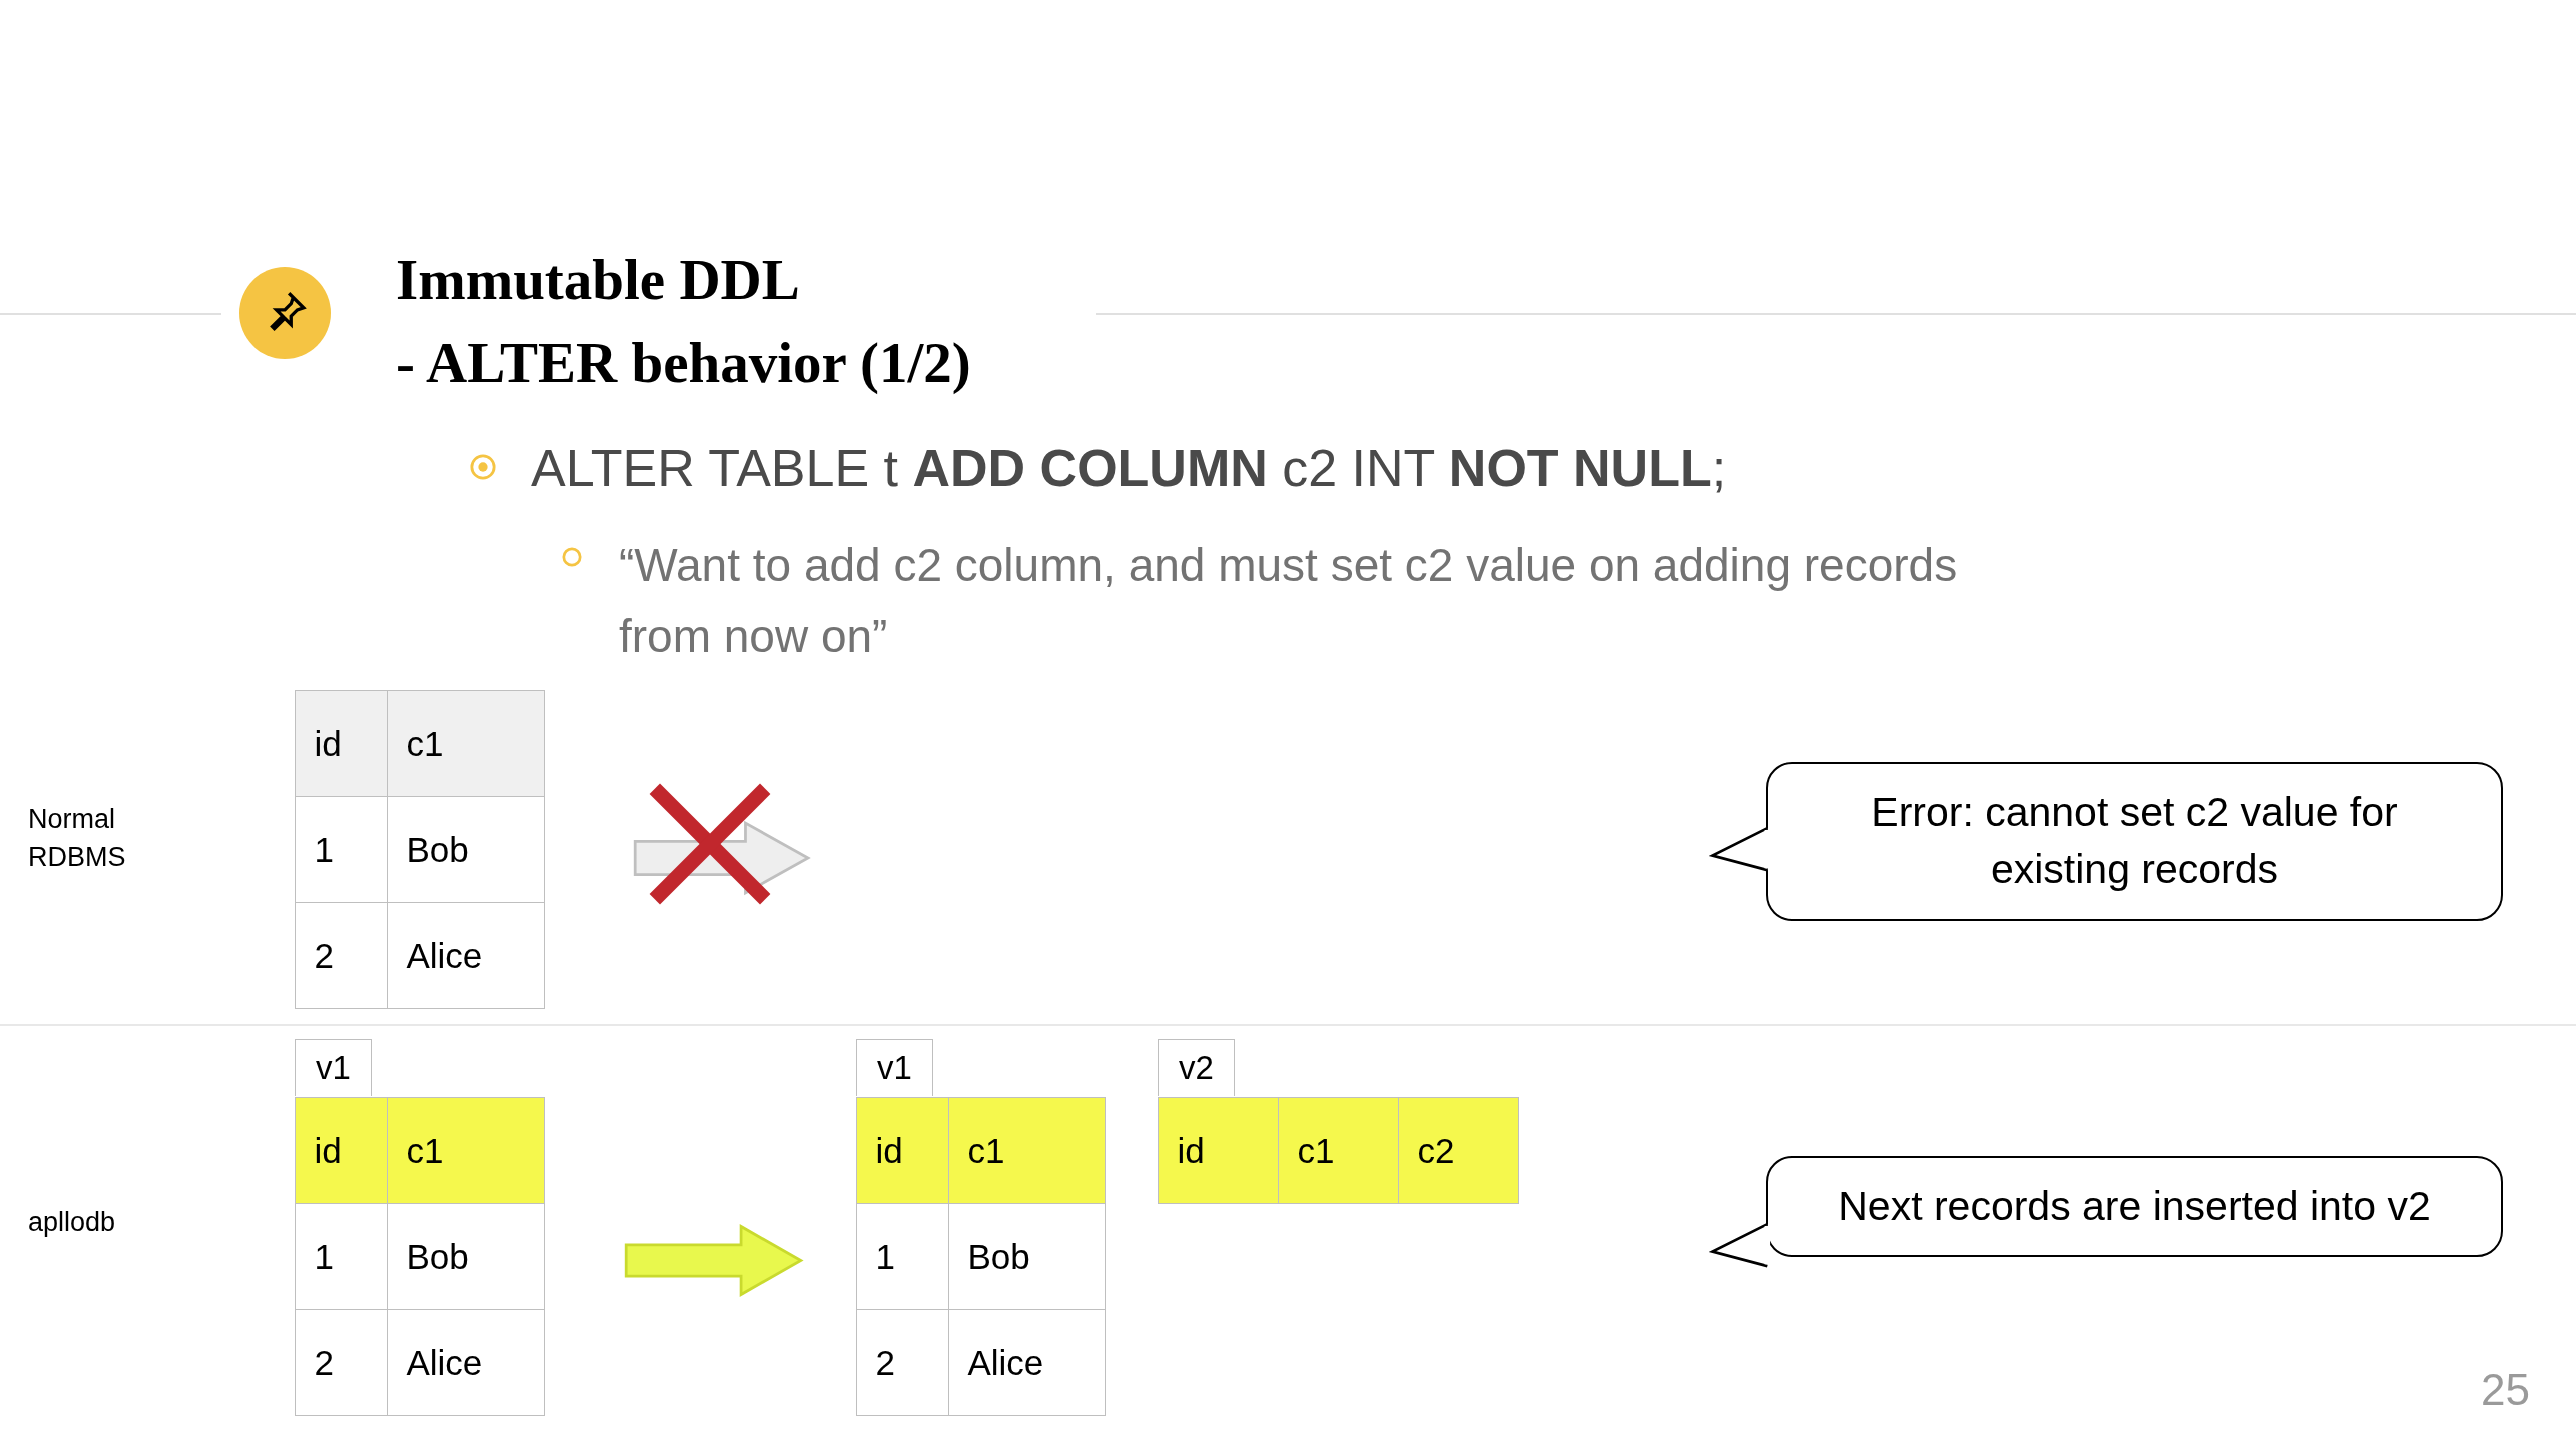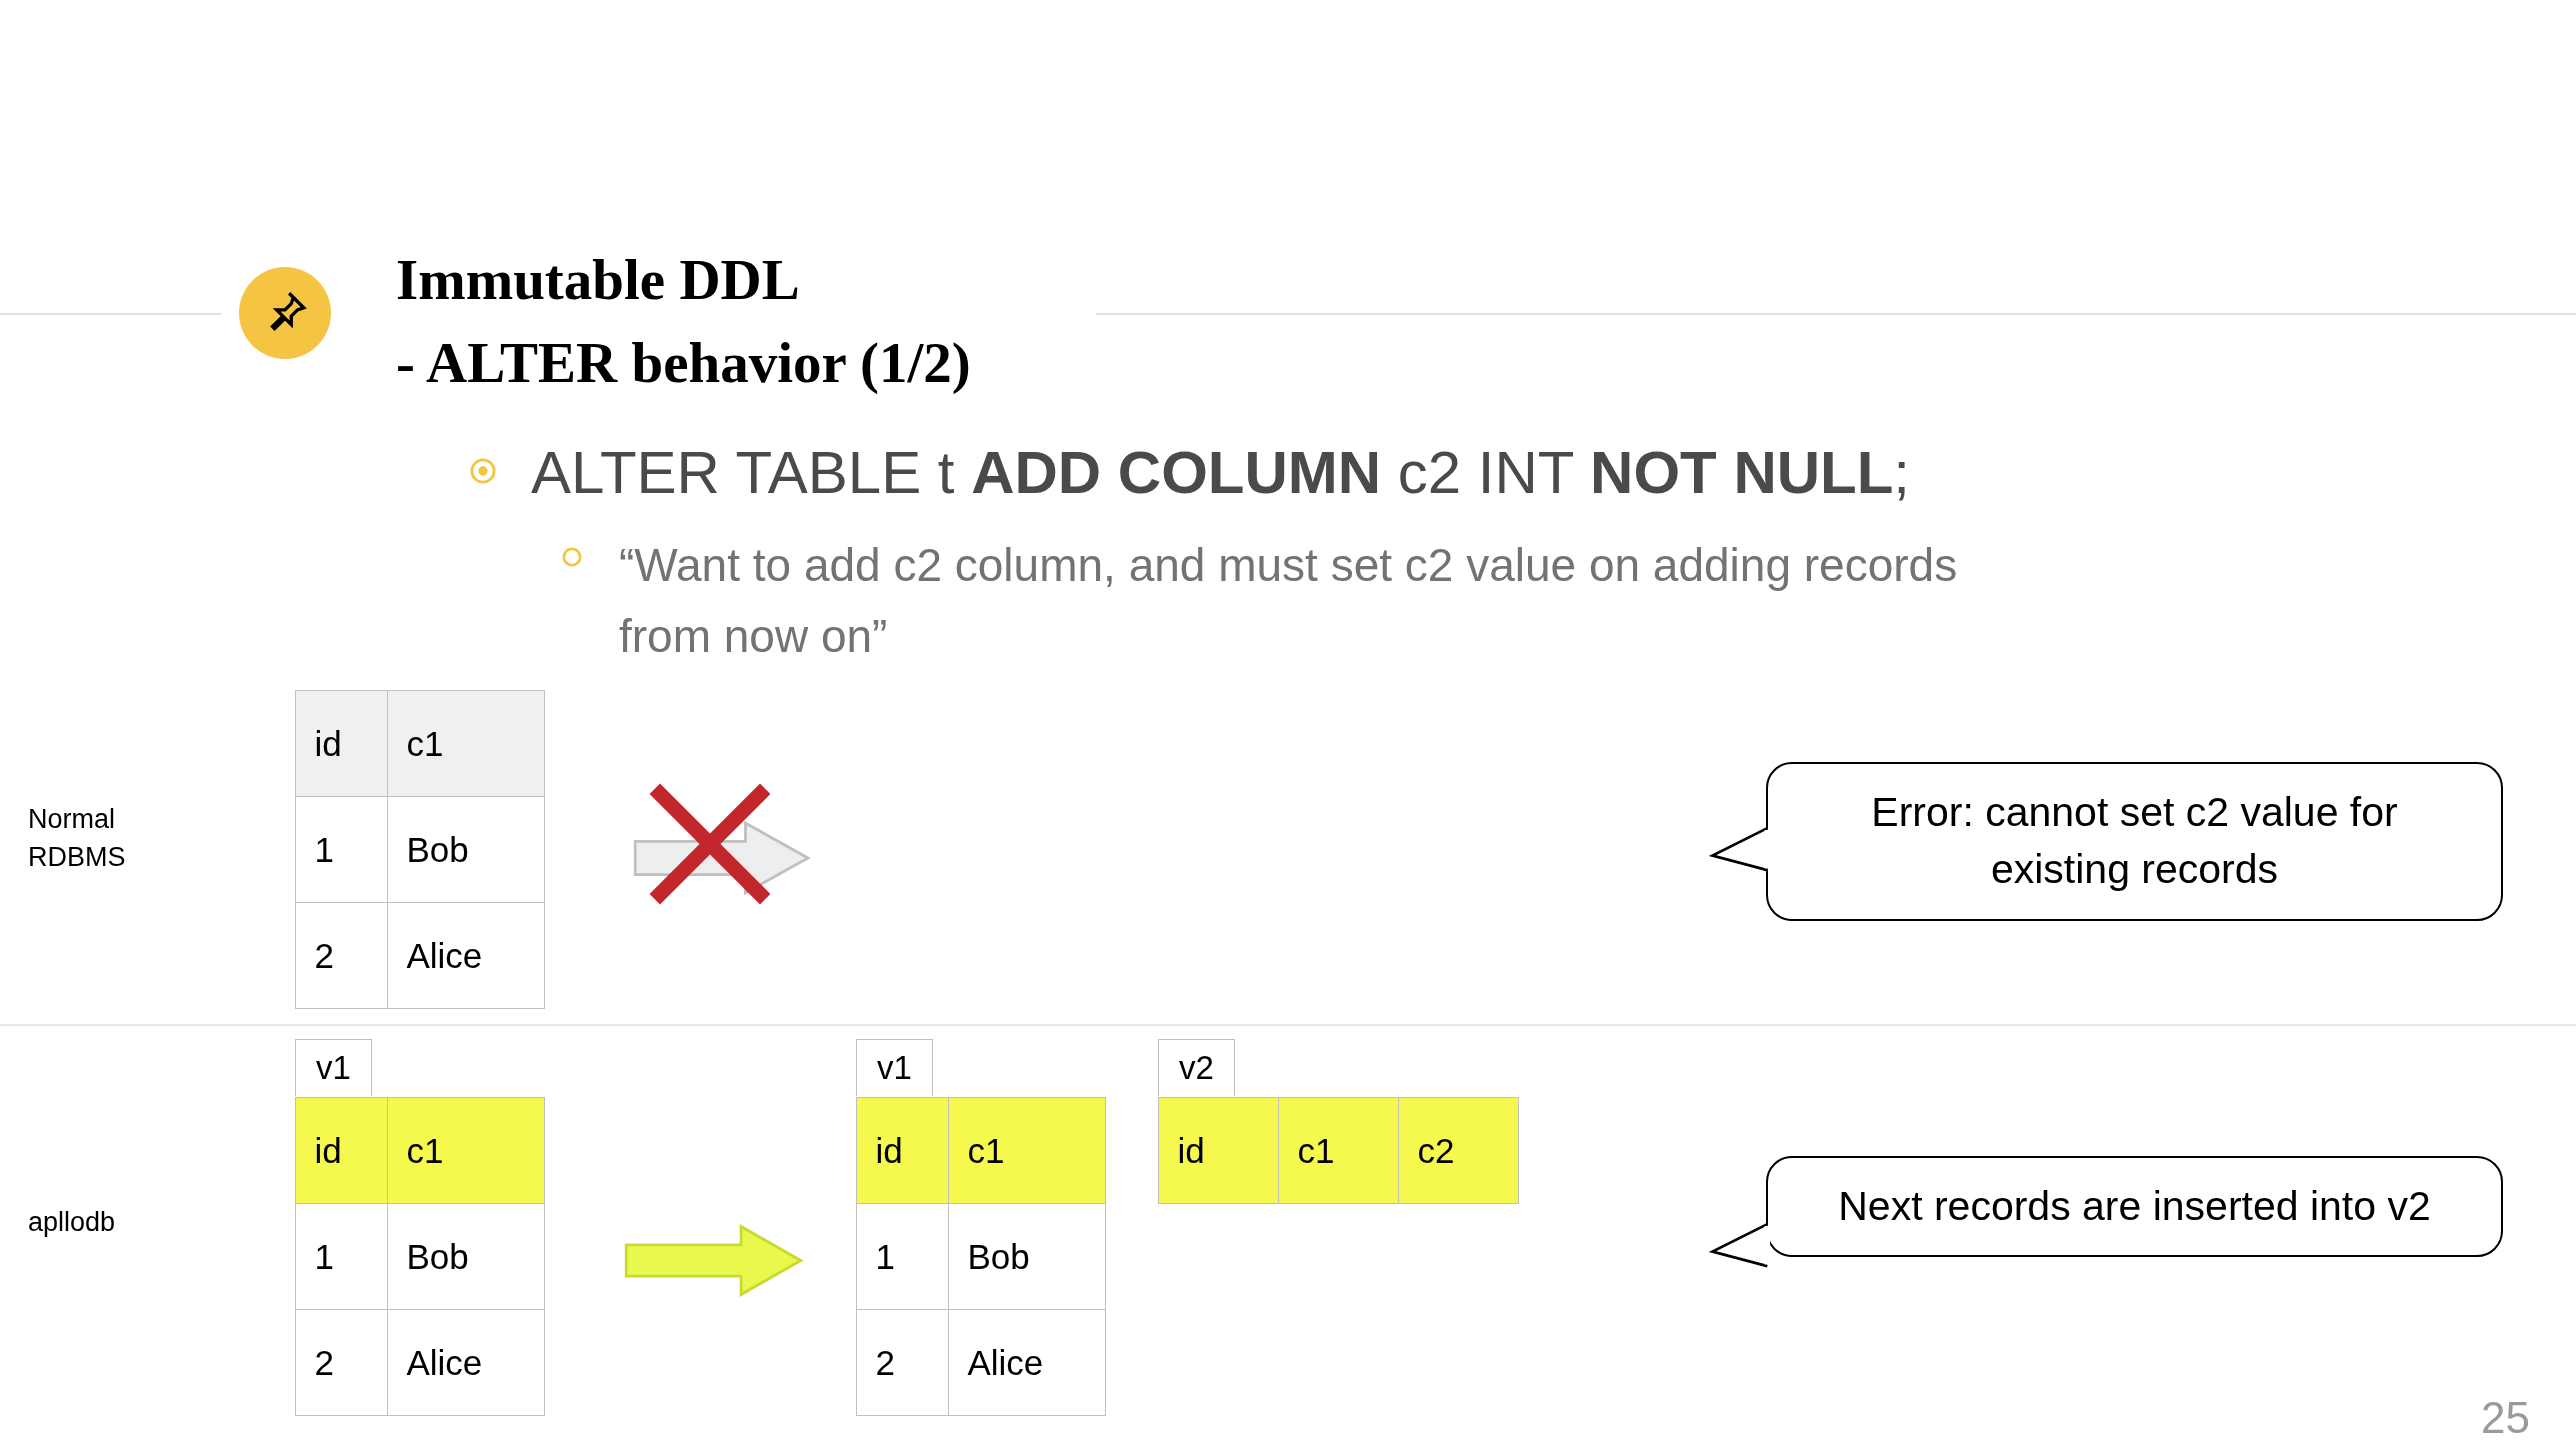--- a/index.html
+++ b/index.html
@@ -42,21 +42,21 @@
   }
   .bullet-main {
     position: absolute;
     left: 470px;
     top: 438px;
     display: flex;
     align-items: center;
     gap: 35px;
   }
   .bullet-main-text {
-    font-size: 60px;
+    font-size: 52px;
     color: #4a4a4a;
   }
   .bullet-main-text .strong { font-weight: bold; }
   .bullet-sub {
     position: absolute;
     left: 562px;
     top: 530px;
     display: flex;
     align-items: flex-start;
     gap: 37px;
@@ -142,21 +142,21 @@
     left: 0;
     width: 2576px;
     height: 1.8px;
     background: #e8e8e8;
     top: 1024px;
   }
 
   .page-num {
     position: absolute;
     right: 46px;
-    bottom: 4px;
+    bottom: 32px;
     font-size: 44px;
     color: #9a9a9a;
   }
 </style>
 </head>
 <body>
 
 <div class="hr-line" style="left:0; top:313px; width:221px;"></div>
 <div class="hr-line" style="left:1096px; top:313px; width:1480px;"></div>
 

